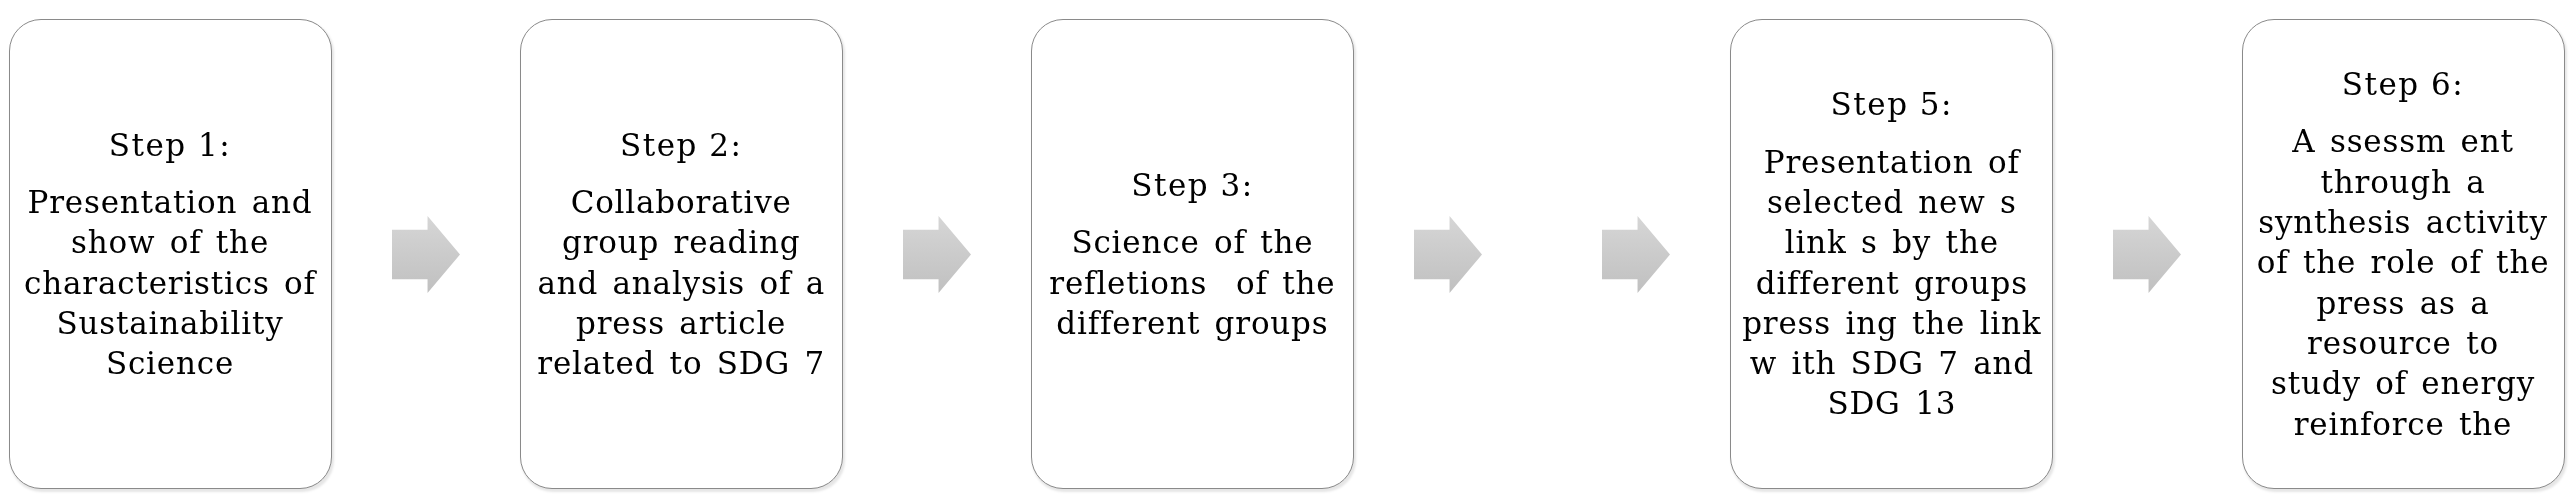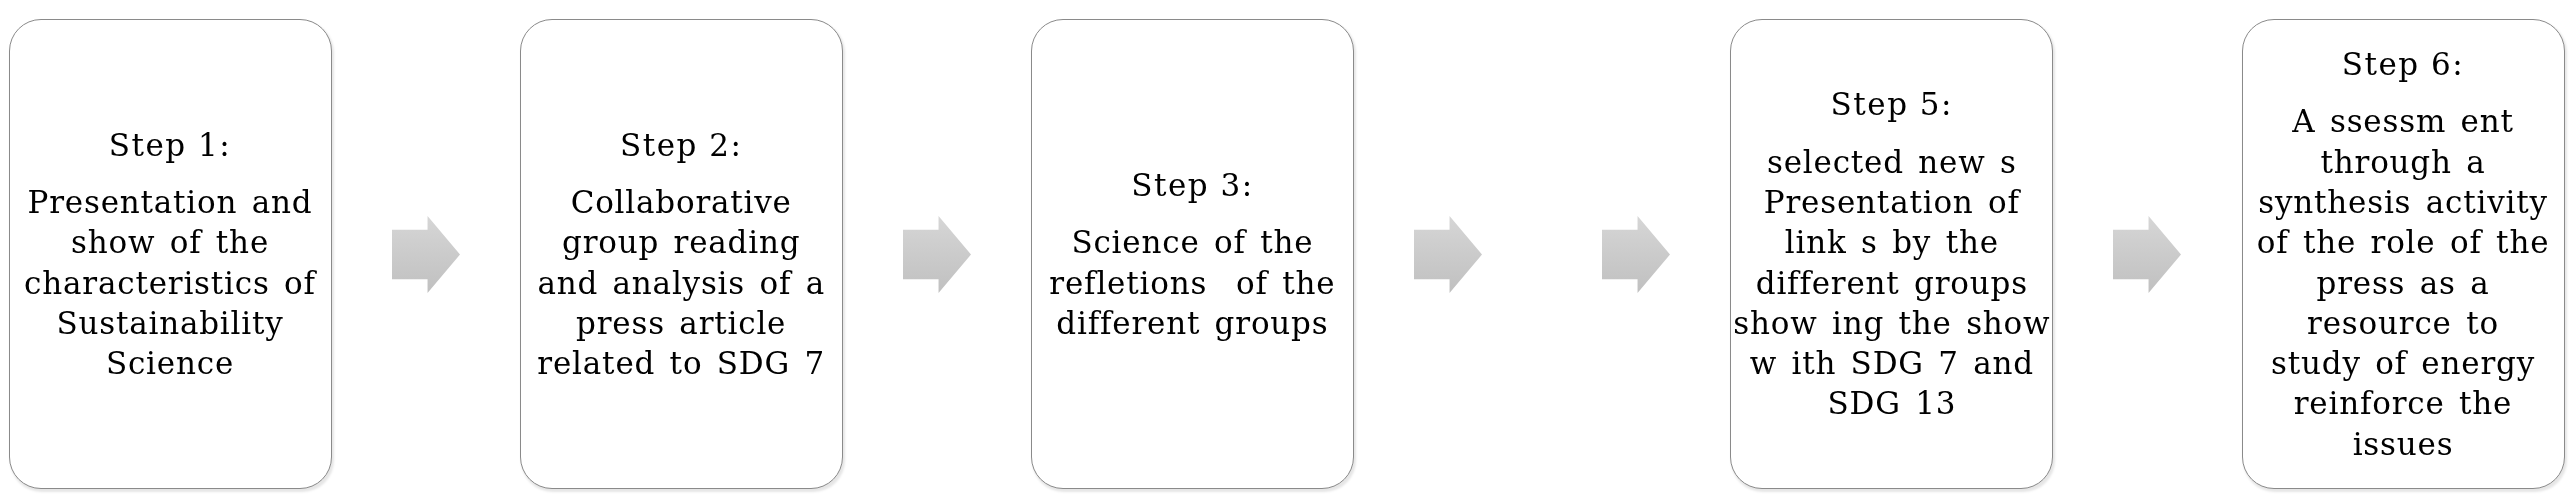--- a/index.html
+++ b/index.html
@@ -164,25 +164,25 @@
           </defs>
           <path d="M0 18 L46 18 L46 0 L88 50 L46 100 L46 82 L0 82 Z" fill="url(#arrowGrad)"></path>
         </svg>
       </div>
     </div>
 
     <div class="step-cell">
       <div class="step-box">
         <div class="step-heading">Step 5:</div>
         <div class="step-body">
+          <div class="body-line">Presentation of</div>
           <div class="body-line">selected new s</div>
-          <div class="body-line">Presentation of</div>
           <div class="body-line">link s by the</div>
           <div class="body-line">different groups</div>
-          <div class="body-line">show ing the show</div>
+          <div class="body-line">press ing the link</div>
           <div class="body-line">w ith SDG 7 and</div>
           <div class="body-line">SDG 13</div>
         </div>
       </div>
       <div class="arrow-wrap">
         <svg class="flow-arrow-svg" viewBox="0 0 88 100" xmlns="http://www.w3.org/2000/svg" preserveAspectRatio="none">
           <defs>
             <linearGradient id="arrowGrad" x1="0" y1="0" x2="0" y2="1">
               <stop offset="0" stop-color="#d6d6d6"></stop>
               <stop offset="1" stop-color="#c0c0c0"></stop>
@@ -198,19 +198,18 @@
         <div class="step-heading">Step 6:</div>
         <div class="step-body">
           <div class="body-line">A ssessm ent</div>
           <div class="body-line">through a</div>
           <div class="body-line">synthesis activity</div>
           <div class="body-line">of the role of the</div>
           <div class="body-line">press as a</div>
           <div class="body-line">resource to</div>
           <div class="body-line">study of energy</div>
           <div class="body-line">reinforce the</div>
-          <div class="body-line">issues</div>
         </div>
       </div>
 
     </div>
   </div>
 
 
 </body></html>

